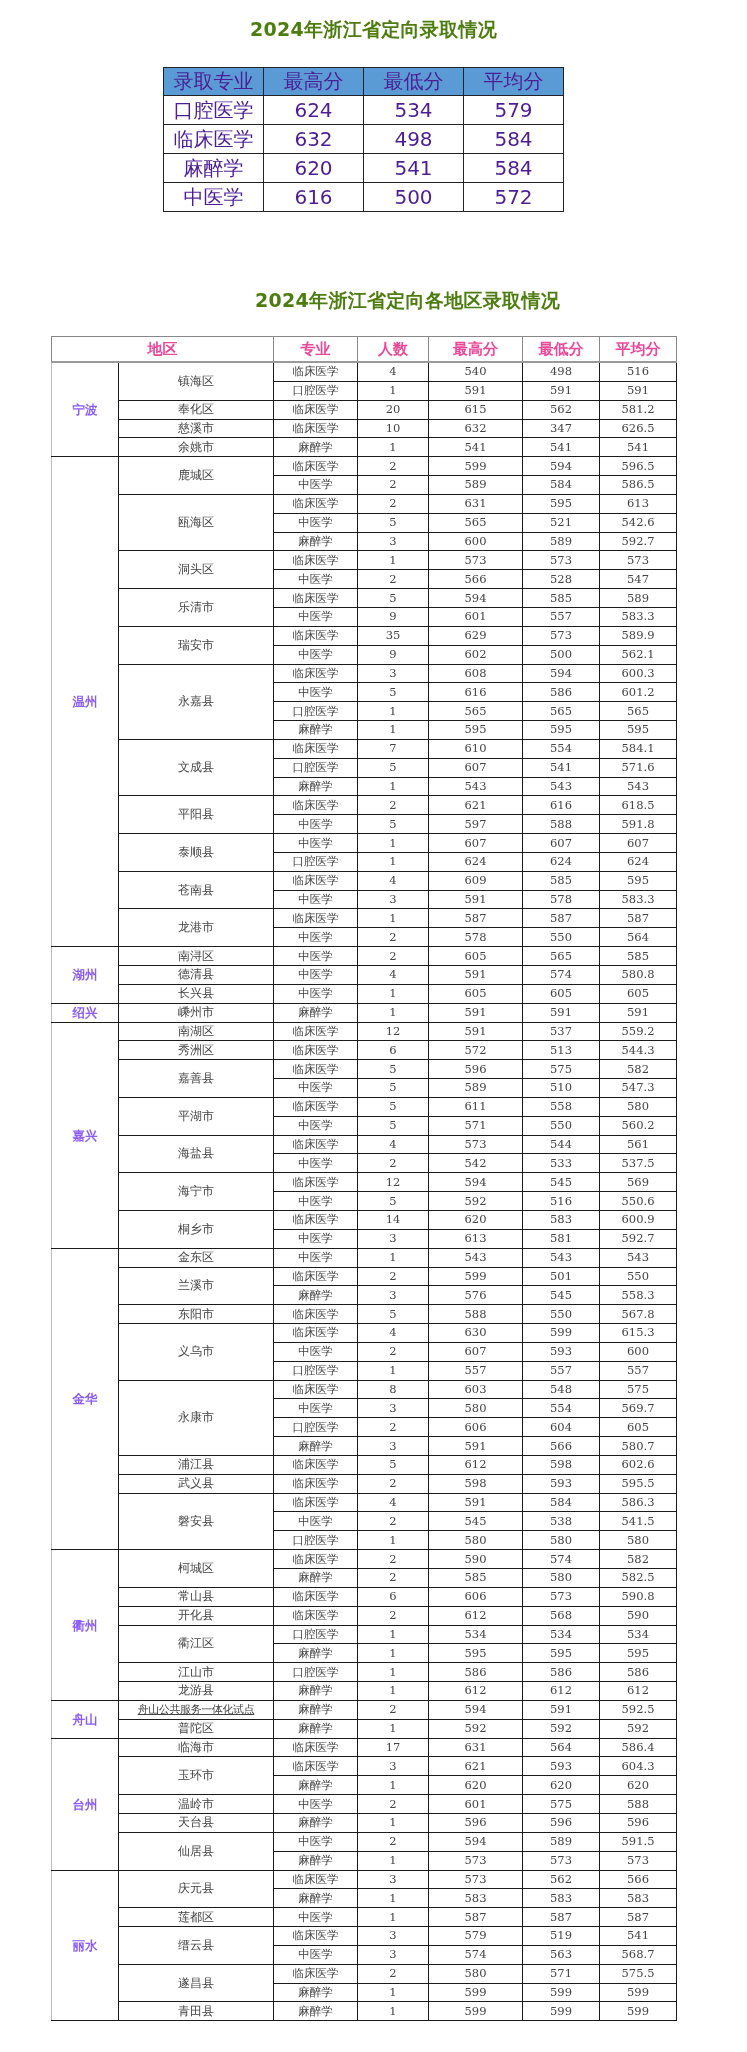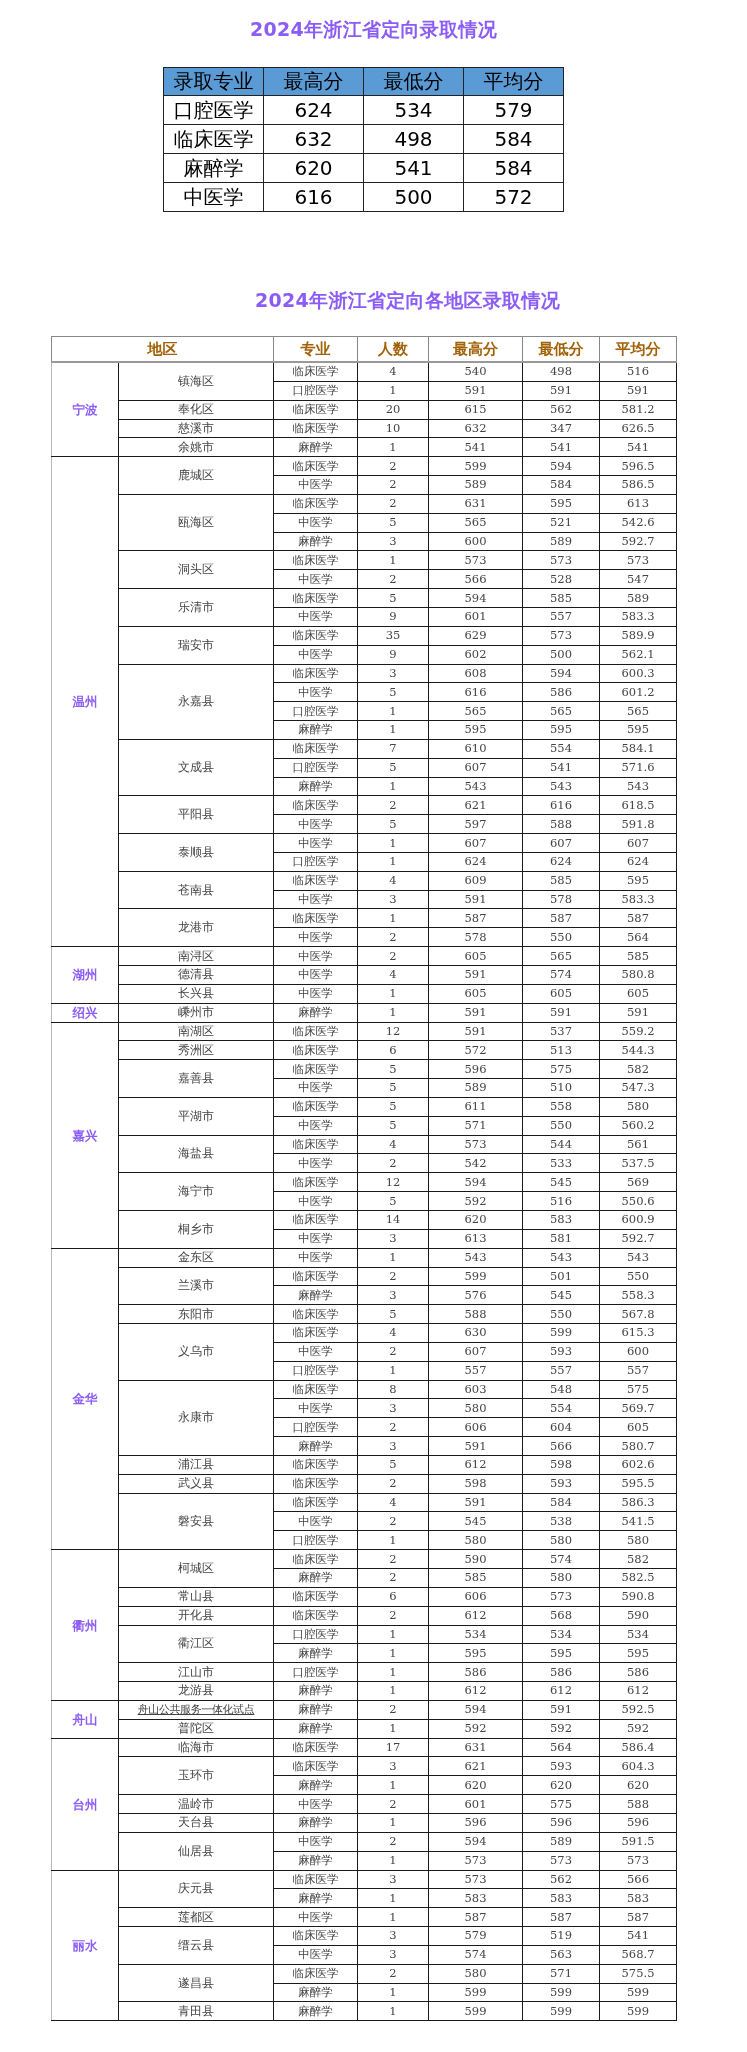--- a/index.html
+++ b/index.html
@@ -1,35 +1,35 @@
 <!DOCTYPE html>
 <html><head>
 <meta charset="utf-8">
 <style>
   html, body { margin:0; padding:0; background:#ffffff; }
   body { width:747px; height:2052px; position:relative; overflow:hidden;
          font-family:"DejaVu Serif", "Liberation Serif", serif; color:#333; }
   .title { position:absolute; left:0; width:747px; text-align:center;
            font-family:"DejaVu Sans", "Liberation Sans", sans-serif; font-weight:bold;
-           color:#8b5cf6; font-size:19px; letter-spacing:0.3px; }
+           color:#4d7c0f; font-size:19px; letter-spacing:0.3px; }
   #title1 { top:17px; }
   #title2 { top:288px;padding-left:34px; }
 
   
   #summary { position:absolute; left:163px; top:67px; border-collapse:collapse;
              font-family:"DejaVu Sans", "Liberation Sans", sans-serif; }
   #summary th, #summary td { width:99px; border:1px solid #222; text-align:center;
-             padding:0; font-weight:normal; color:#000000; }
+             padding:0; font-weight:normal; color:#4c1d95; }
   #summary th { background:#5B9BD5; height:27px; font-size:20px; }
   #summary td { height:28px; font-size:20px; background:#fff; }
 
   
   #regions { position:absolute; left:51px; top:336px; border-collapse:collapse;
              table-layout:fixed; width:625px; }
-  #regions th { height:24px; font-size:15px; font-weight:bold; color:#a16207;
+  #regions th { height:24px; font-size:15px; font-weight:bold; color:#ec4899;
                 border:1px solid #888; border-bottom:2px solid #999; padding:0;
                 font-family:Liberation Mono, monospace; }
   #regions td { height:17.85px; font-size:11.5px; color:#444; text-align:center;
                 padding:0; border:1px solid #1a1a1a; line-height:17px; white-space:nowrap; overflow:hidden; }
   #regions td.city { font-weight:bold; color:#8b5cf6; font-size:12.5px; border-left:1px solid #bbb; }
   #regions td.dist { font-size:12px;text-align:center; }
   #regions td.dist.long { font-size:11px; letter-spacing:-0.4px;text-decoration:underline; }
   #regions tr.sub td.major, #regions tr.sub td.num { border-top:1px solid #9a9a9a; }
 </style>
 </head>

